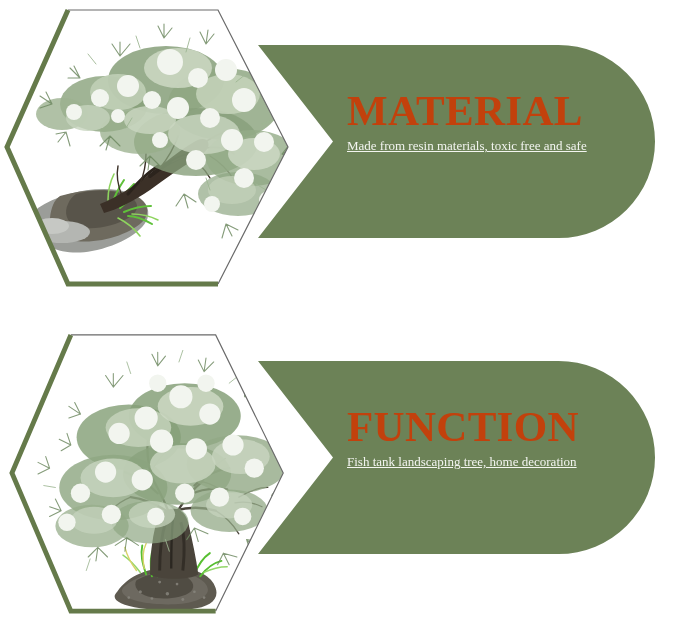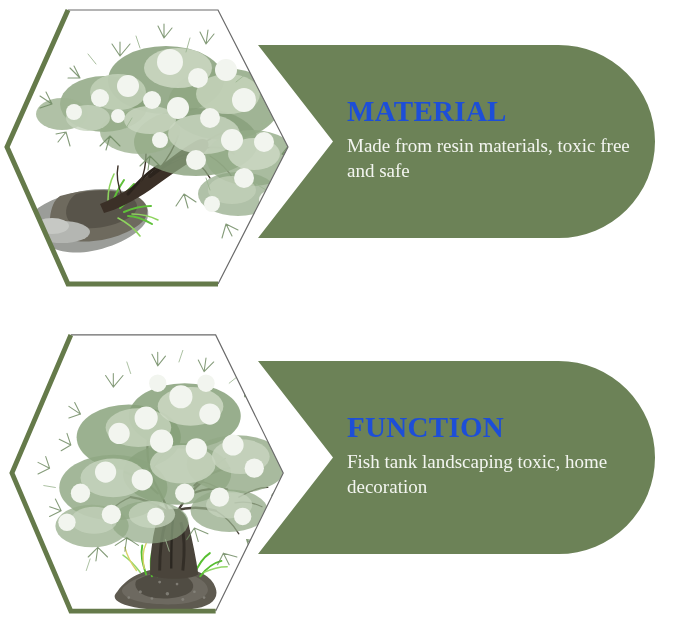--- a/index.html
+++ b/index.html
@@ -33,33 +33,34 @@
   }
   .banner svg { display: block; width: 100%; height: 100%; }
 
   .banner-text {
     position: absolute;
     left: 89px;
     top: 48px;
     width: 290px;
   }
   .banner-title {
-    color: #1d4ed8;
-    font-size: 29px;
+    color: #c2410c;
+    font-size: 43px;
     line-height: 36px;
     font-weight: bold;
     letter-spacing: 0.3px;
     margin: 0 0 4px 0;
     white-space: nowrap;
   }
   .banner-desc {
     color: #f3f5f0;
-    font-size: 19px;
+    font-size: 13px;
     line-height: 25px;
     margin: 0;
+    text-decoration: underline;
   }
 
   
   .hexwrap {
     position: absolute;
     left: 0;
     top: 8px;
     width: 300px;
     height: 280px;
   }
@@ -203,21 +204,21 @@
 </section>
 
 <section class="panel panel-2">
 
   <div class="banner" style="top:49px;">
     <svg viewBox="0 0 397 193" preserveAspectRatio="none">
       <path d="M 0,0 L 300.5,0 A 96.5,96.5 0 0 1 300.5,193 L 0,193 L 75,96.5 Z" fill="#6c8257"></path>
     </svg>
     <div class="banner-text">
       <h2 class="banner-title">FUNCTION</h2>
-      <p class="banner-desc">Fish tank landscaping toxic, home decoration</p>
+      <p class="banner-desc">Fish tank landscaping tree, home decoration</p>
     </div>
   </div>
 
   <div class="hexwrap" style="top:21px;">
     <svg viewBox="0 0 300 290">
       <defs>
         <clipPath id="hexclip2">
           <polygon points="68,2 218,2 288,145 218,288 68,288 7,145"></polygon>
         </clipPath>
       </defs>

